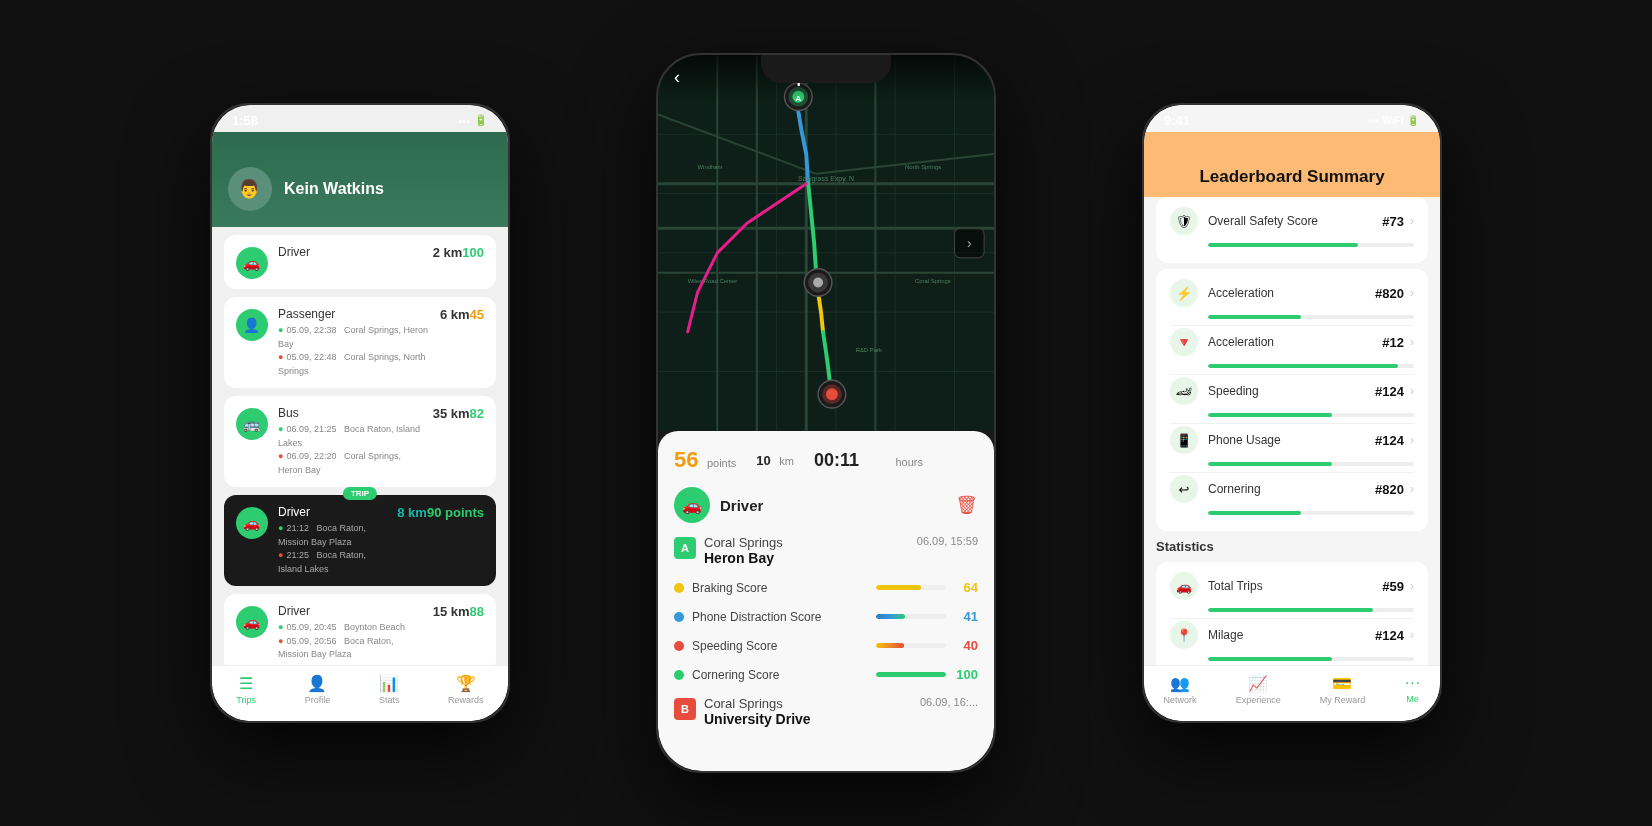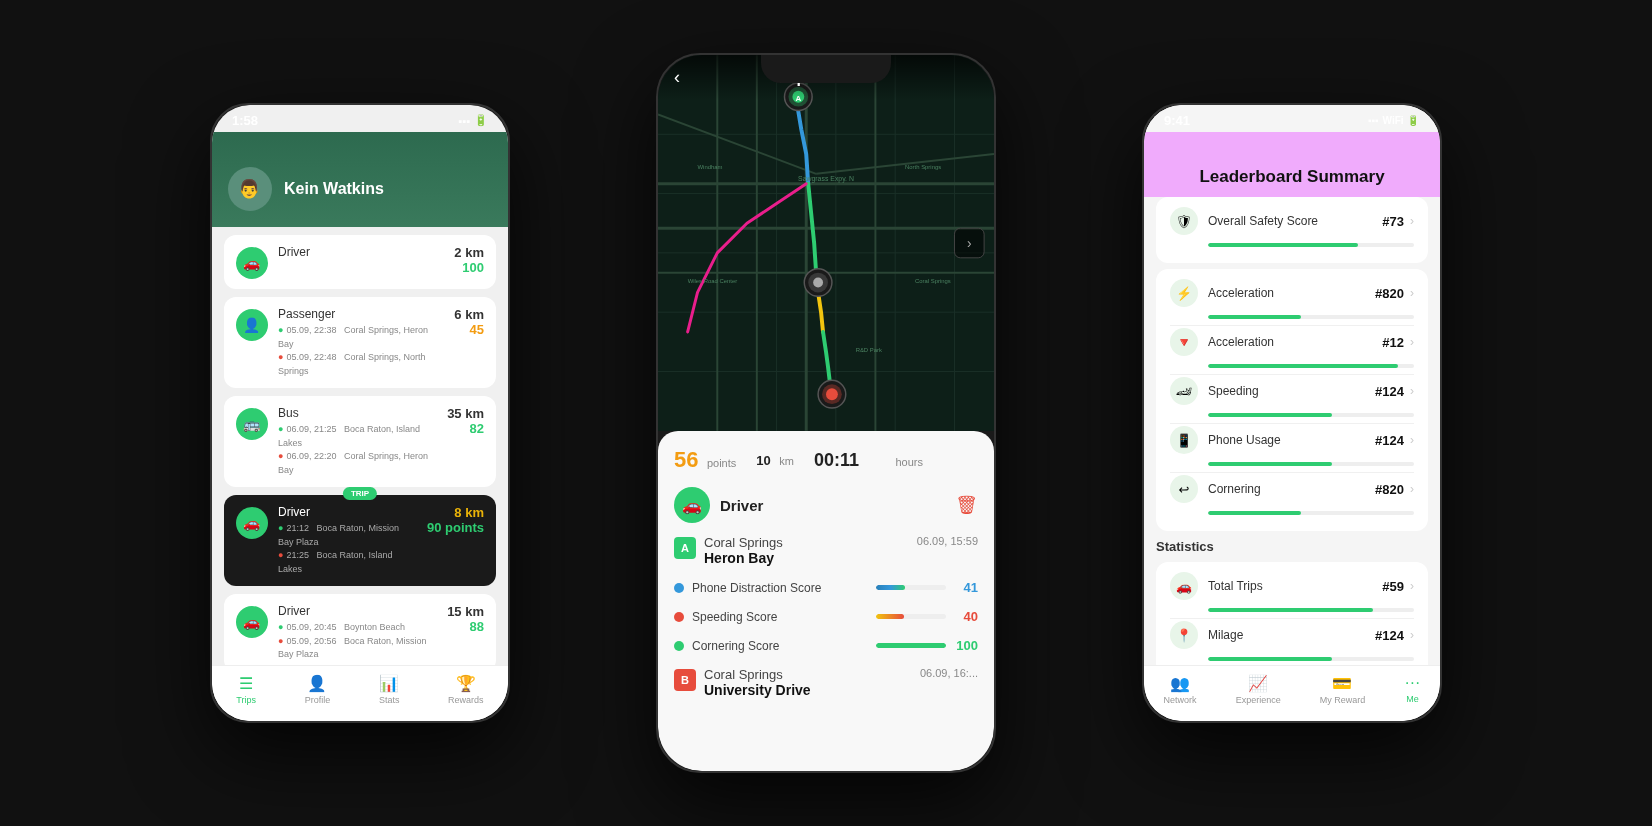--- a/index.html
+++ b/index.html
@@ -172,30 +172,30 @@
       margin-top: 3px;
       line-height: 1.5;
     }
     .trip-card.highlighted .trip-details-text { color: #aaa; }
 
     .trip-dot-green { color: #2ecc71; margin-right: 3px; }
     .trip-dot-red { color: #e74c3c; margin-right: 3px; }
 
     .trip-stats {
       display: flex;
-      flex-direction: column;
+      flex-direction: row;
       align-items: flex-end;
     }
 
     .trip-km {
       font-size: 13px;
       font-weight: 600;
       color: #333;
     }
-    .trip-card.highlighted .trip-km { color: #eab308; }
+    .trip-card.highlighted .trip-km { color: #14b8a6; }
 
     .trip-score {
       font-size: 13px;
       font-weight: 700;
       color: #2ecc71;
     }
 
     .trip-score-orange { color: #f39c12; }
 
     .trip-label {
@@ -442,21 +442,21 @@
     .score-val-green { color: #2ecc71; }
 
     
     .right-content {
       background: #f5f5f5;
       height: 100%;
       overflow: hidden;
     }
 
     .right-header-bar {
-      background: #f0abfc;
+      background: #fdba74;
       padding: 35px 16px 10px;
     }
 
     .right-title {
       font-size: 17px;
       font-weight: 700;
       color: #111;
       text-align: center;
     }
 
@@ -783,20 +783,28 @@
             <div class="loc-info">
               <div class="loc-name">Coral Springs</div>
               <div class="loc-bold">Heron Bay</div>
             </div>
             <div class="loc-time">06.09, 15:59</div>
           </div>
 
           <div class="score-list">
 
 
+            <div class="score-row">
+              <div class="score-dot score-dot-yellow"></div>
+              <span class="score-name">Braking Score</span>
+              <div class="score-bar-container">
+                <div class="score-bar-fill" style="width:64%; background:#f1c40f;"></div>
+              </div>
+              <span class="score-val score-val-yellow">64</span>
+            </div>
 
             <div class="score-row">
               <div class="score-dot score-dot-blue"></div>
               <span class="score-name">Phone Distraction Score</span>
               <div class="score-bar-container">
                 <div class="score-bar-fill" style="width:41%; background:linear-gradient(to right, #2980b9, #3498db, #2ecc71);"></div>
               </div>
               <span class="score-val score-val-blue">41</span>
             </div>
 

